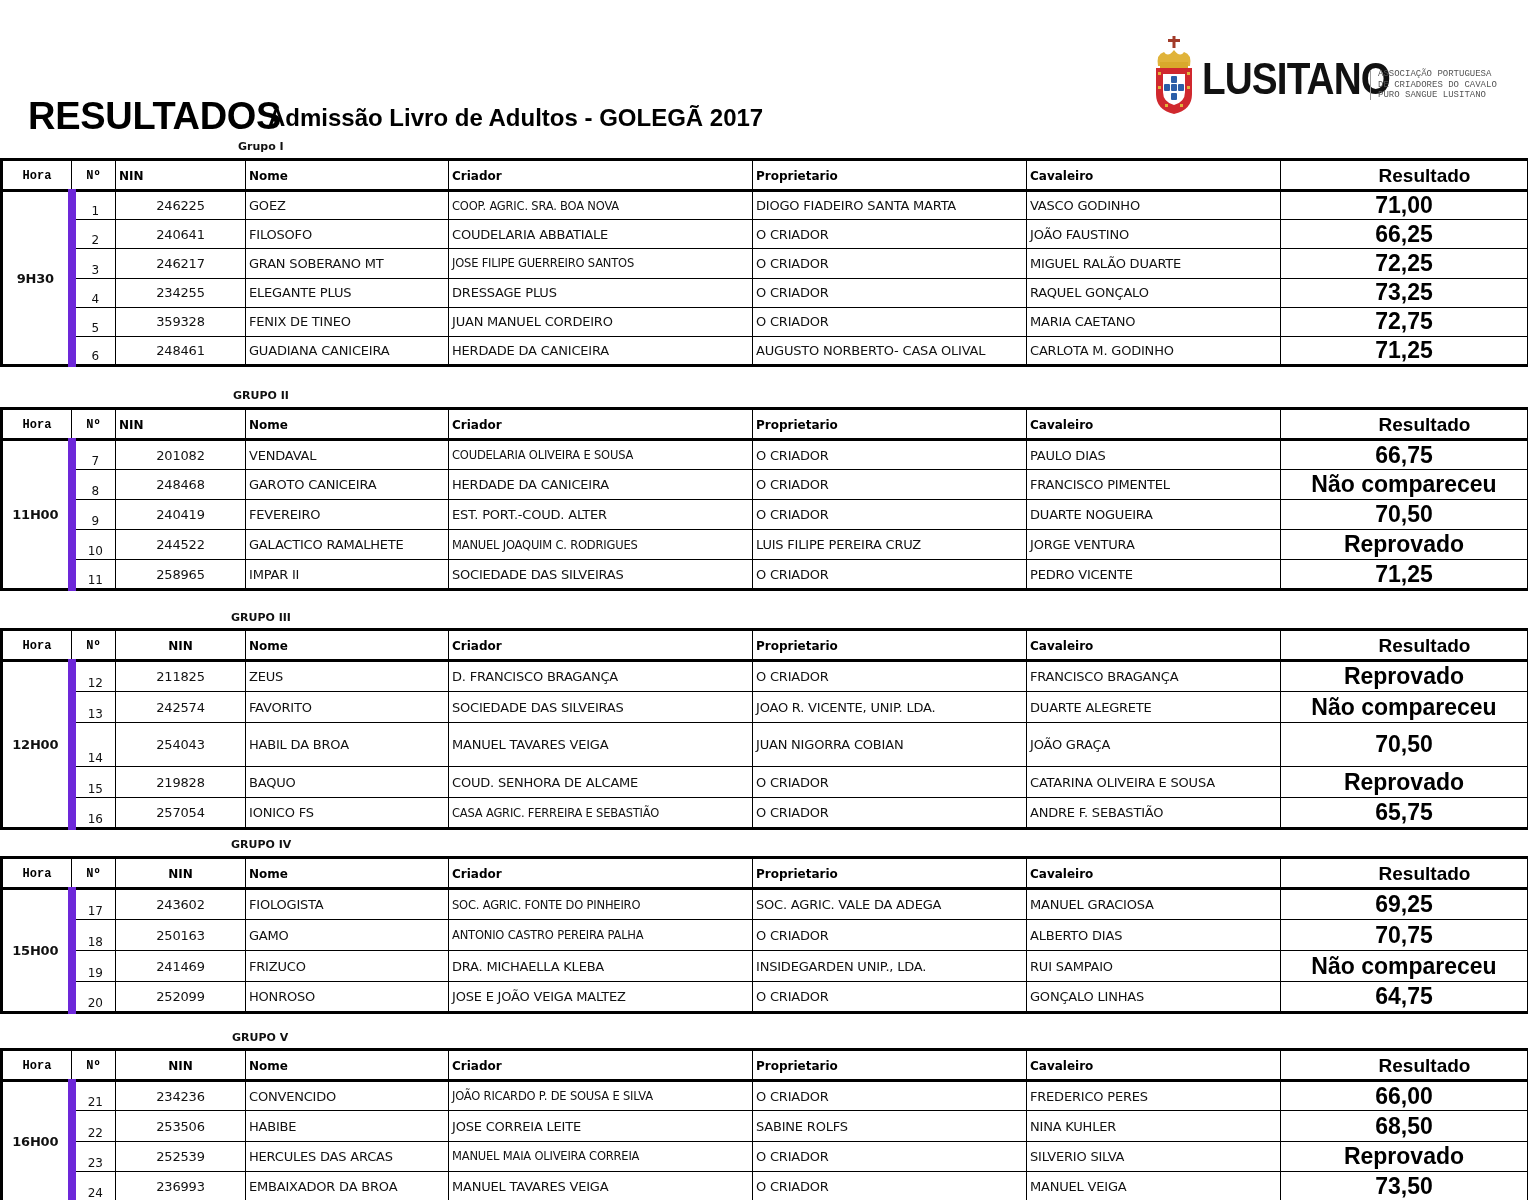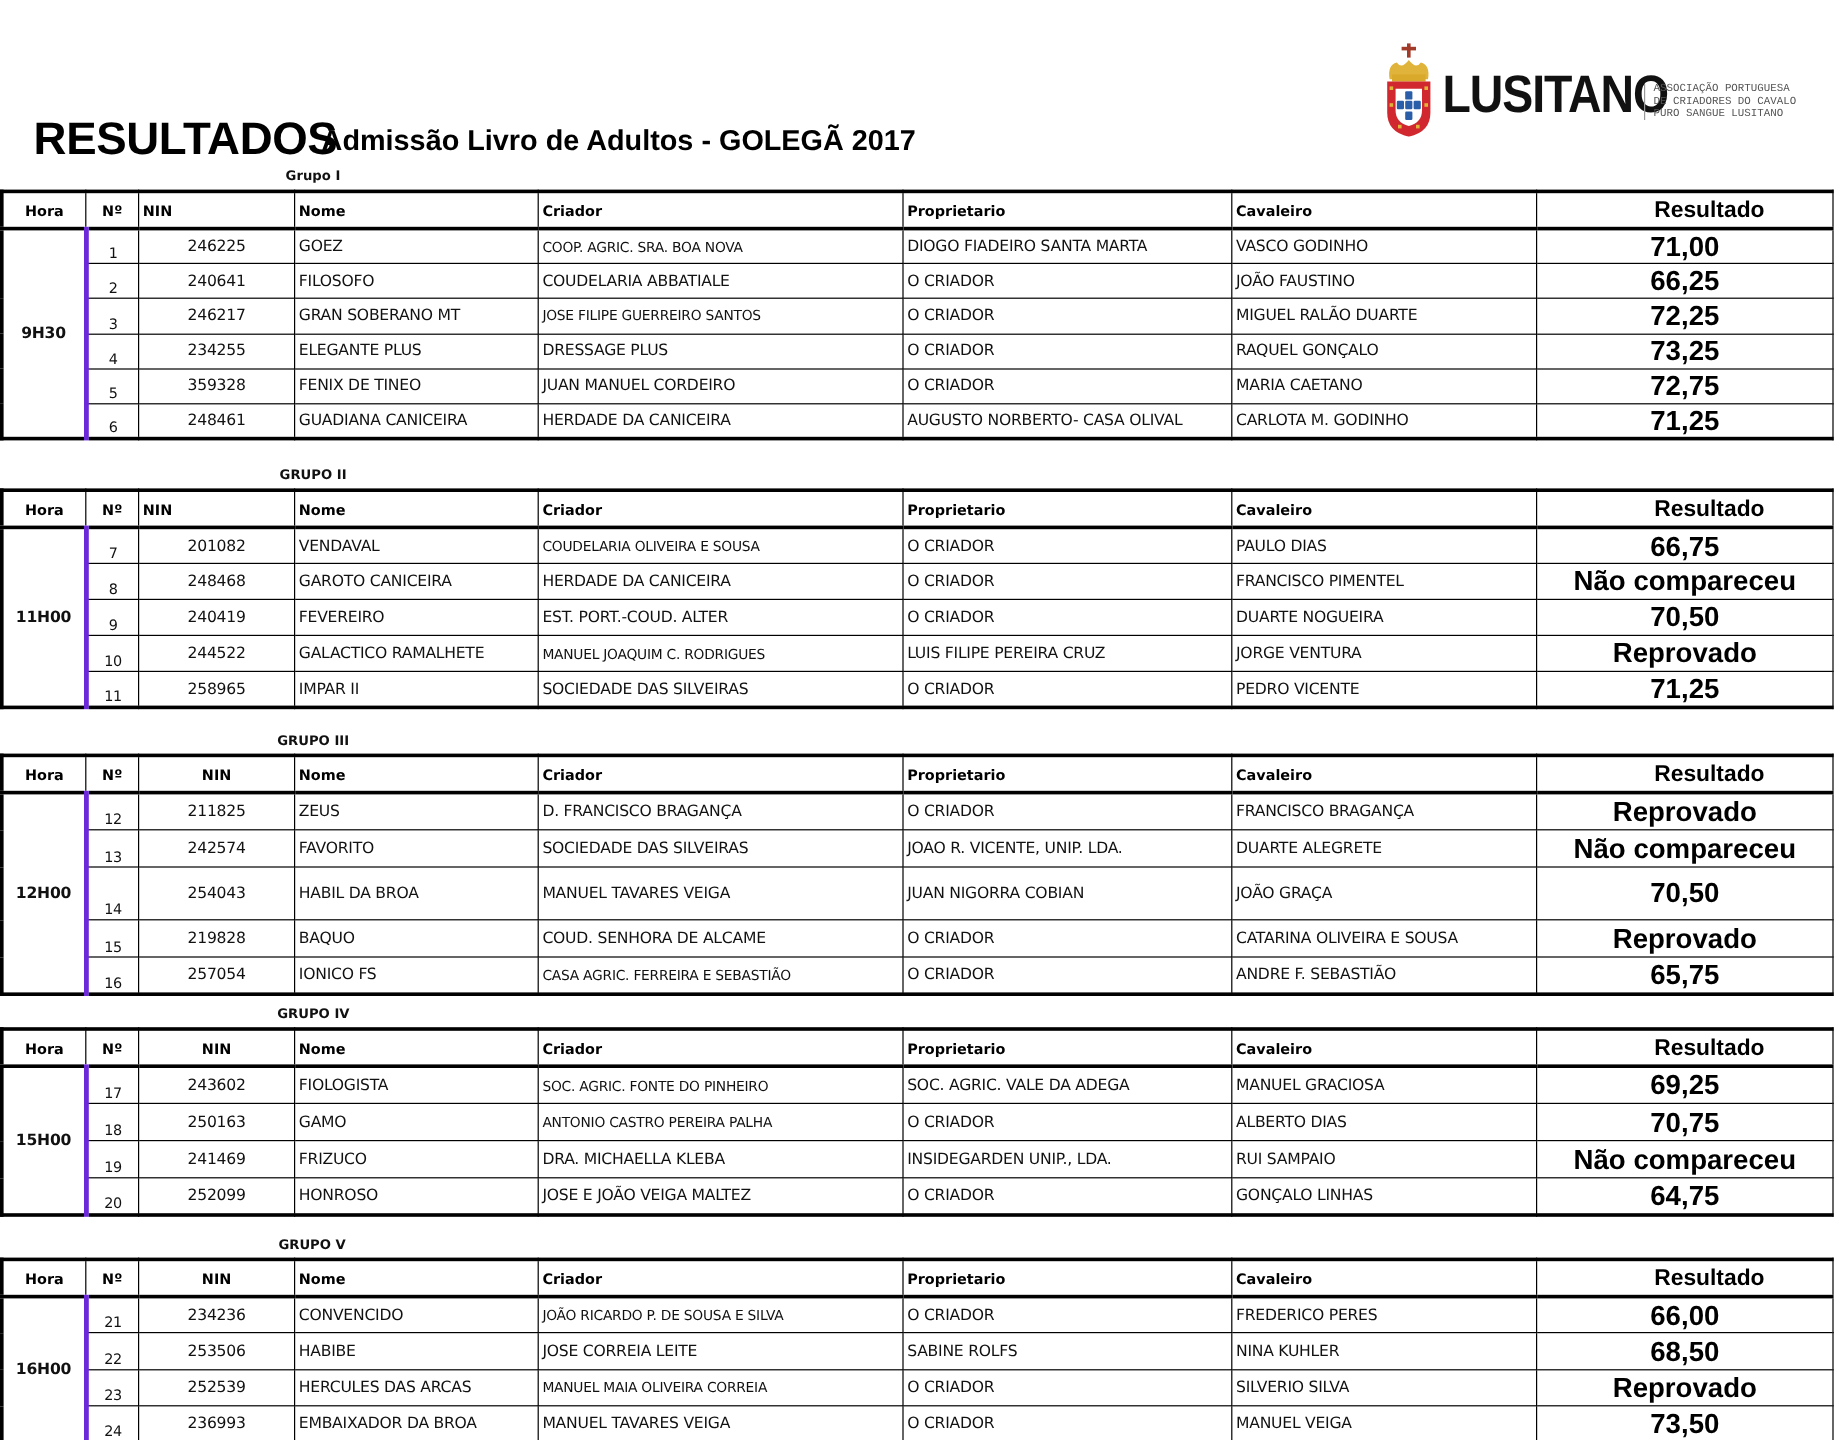--- a/index.html
+++ b/index.html
@@ -102,41 +102,41 @@
     table.results thead th {
       font-family: "DejaVu Sans", sans-serif;
       font-weight: bold;
       font-size: 12px;
       text-align: left;
       border-bottom: 3px solid #000;
       height: 26px;
       padding-top: 2px;
     }
     table.results thead th.c-hora,
-    table.results thead th.c-no { text-align: center; }
+    table.results thead th.c-no { text-align: center; font-family: Liberation Mono, monospace; }
     table.results thead th.c-nin.center { text-align: center; }
     table.results thead th.c-res {
       font-family: "Liberation Sans", sans-serif;
       font-size: 19px;
       text-align: center;
       font-weight: bold;
       padding-left: 44px;
     }
     table.results td {
       font-family: "DejaVu Sans", sans-serif;
       font-size: 13px;
       font-weight: normal;
       color: #111;
       letter-spacing: -0.2px;
     }
     table.results td.c-hora {
       font-weight: bold;
       text-align: center;
       font-size: 13px;
-      border-right: 4px solid #6d28d9;
+      border-right: 8px solid #6d28d9;
     }
     table.results td.c-no {
       text-align: center;
       vertical-align: bottom;
       padding-bottom: 1px;
       font-size: 12px;
     }
     table.results td.c-nin { text-align: center; }
     table.results td.c-res {
       font-family: "Liberation Sans", sans-serif;

